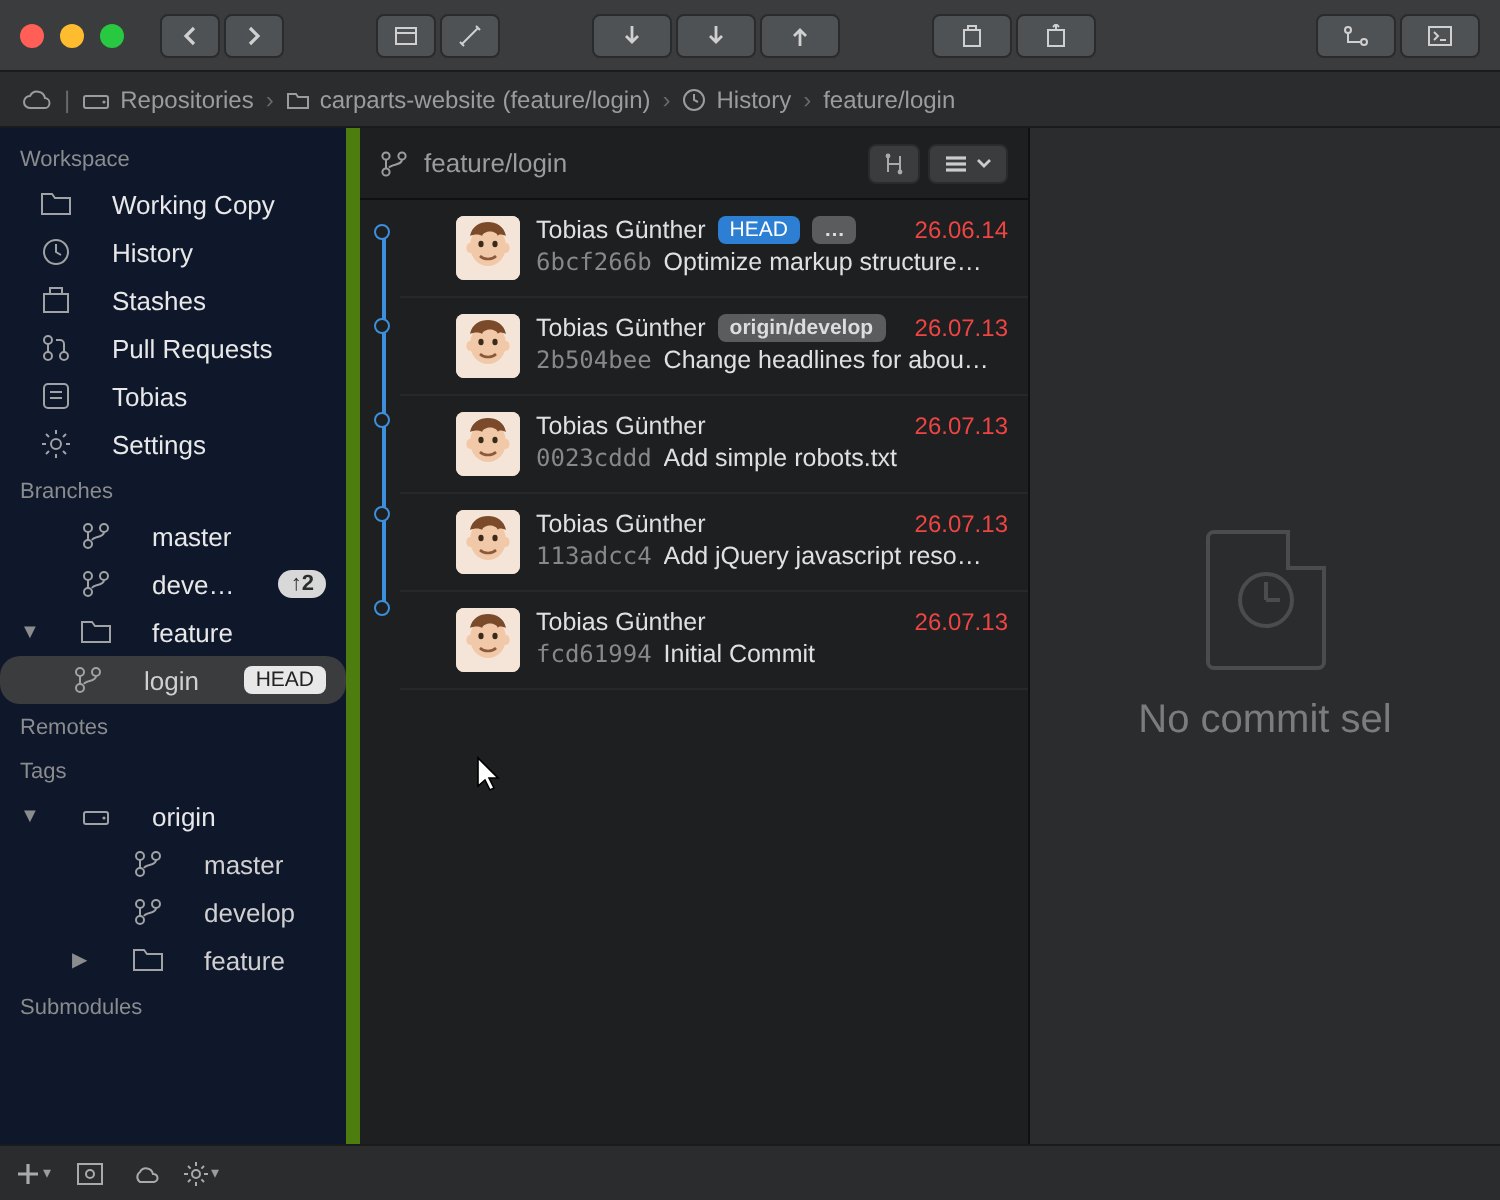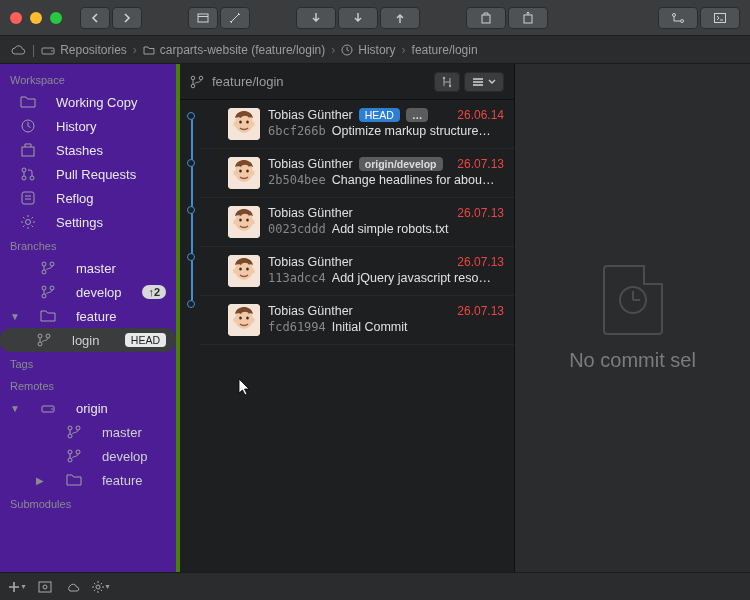--- a/index.html
+++ b/index.html
@@ -41,22 +41,22 @@
     border-bottom:1px solid #1a1b1c;
     display:flex; align-items:center;
     padding:0 10px; gap:6px;
     color:#9c9c9c; font-size:12px;
   }
   .bc-item{display:flex; align-items:center; gap:5px; white-space:nowrap;}
   .bc-sep{color:#6a6a6a;}
   .main { display:flex; height: calc(600px - 36px - 28px - 28px); }
   .sidebar {
     width: 180px;
-    background:#4c1d95;
-    border-right:4px solid #4d7c0f;
+    background:#0f172a;
+    border-right:7px solid #4d7c0f;
     overflow-y:auto;
     padding-top:4px;
   }
   .sb-header {
     color:#8a8c8e; font-size:11px;
     padding:6px 10px 4px;
   }
   .sb-item {
     display:flex; align-items:center;
     padding:4px 10px 4px 20px;
@@ -313,21 +313,21 @@
           </span>
     <span class="sb-label">Pull Requests</span>
         </div>
         <div class="sb-item">
           <span class="sb-icon">
             <svg width="16" height="16" viewBox="0 0 16 16">
               <rect x="2" y="2" width="12" height="12" rx="2" stroke="currentColor" fill="none"></rect>
               <path d="M5 6h6M5 9h6" stroke="currentColor"></path>
             </svg>
           </span>
-    <span class="sb-label">Reflog</span>
+    <span class="sb-label">Tobias</span>
         </div>
         <div class="sb-item">
           <span class="sb-icon">
             <svg width="16" height="16" viewBox="0 0 16 16">
               <circle cx="8" cy="8" r="2.5" stroke="currentColor" fill="none"></circle>
               <path d="M8 1v2M8 13v2M1 8h2M13 8h2M3 3l1.5 1.5M11.5 11.5 13 13M13 3l-1.5 1.5M4.5 11.5 3 13" stroke="currentColor"></path>
             </svg>
           </span>
     <span class="sb-label">Settings</span>
         </div>
@@ -376,23 +376,23 @@
               <circle cx="12" cy="4" r="2" stroke="currentColor" fill="none"></circle>
               <circle cx="4" cy="12" r="2" stroke="currentColor" fill="none"></circle>
               <path d="M4 6v4M12 6c0 3-5 2-6 4" stroke="currentColor" fill="none"></path>
             </svg>
           </span>
         <span class="sb-label">login</span>
           <span class="badge-head">HEAD</span>
         </div>
       </div>
 
+    <div class="sb-header">Remotes</div>
+
     <div class="sb-header">Tags</div>
-
-    <div class="sb-header">Remotes</div>
     <div id="rm-list">
         <div class="sb-item" style="padding-left: 10px;">
           <span class="chev">▼</span>
     <span class="sb-icon">
             <svg width="16" height="16" viewBox="0 0 16 16">
               <rect x="2" y="6" width="12" height="6" rx="1" stroke="currentColor" fill="none"></rect>
               <circle cx="12" cy="9" r="0.8" fill="currentColor"></circle>
             </svg>
           </span>
     <span class="sb-label">origin</span>

